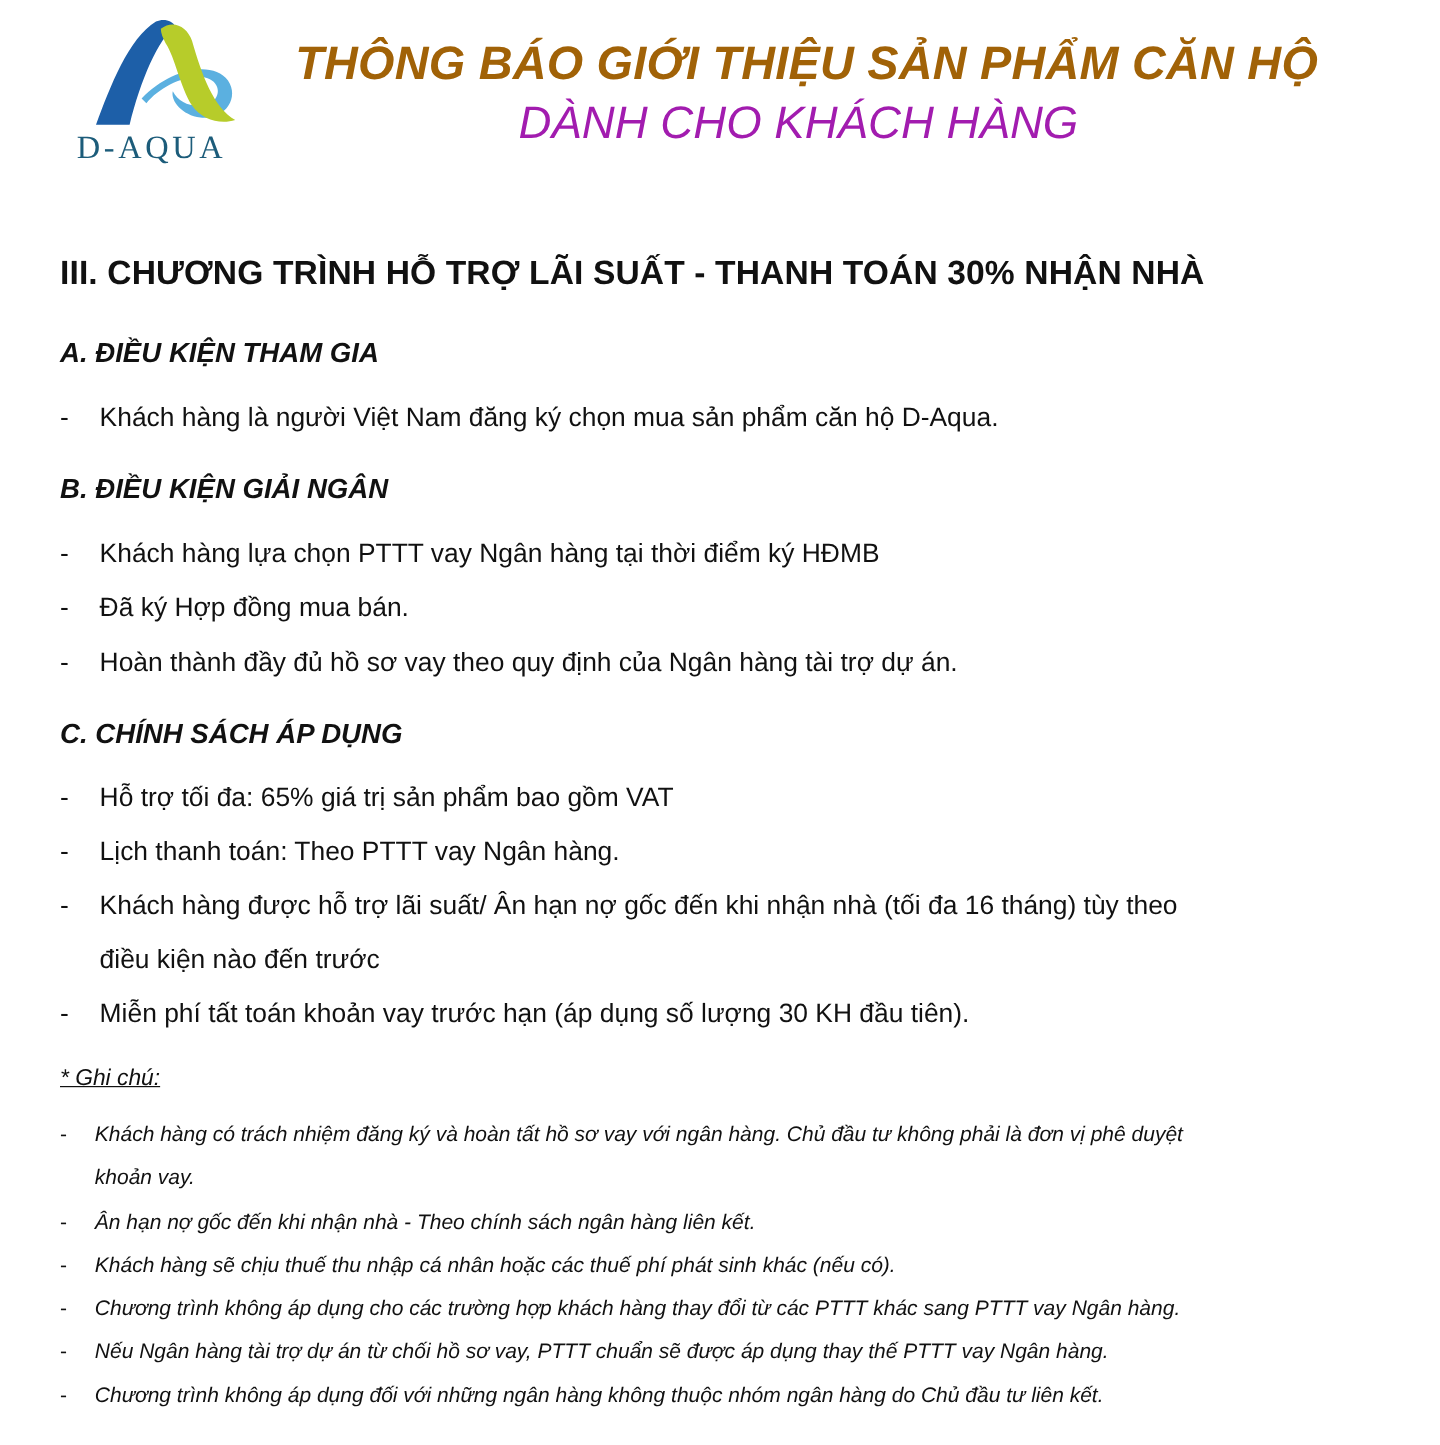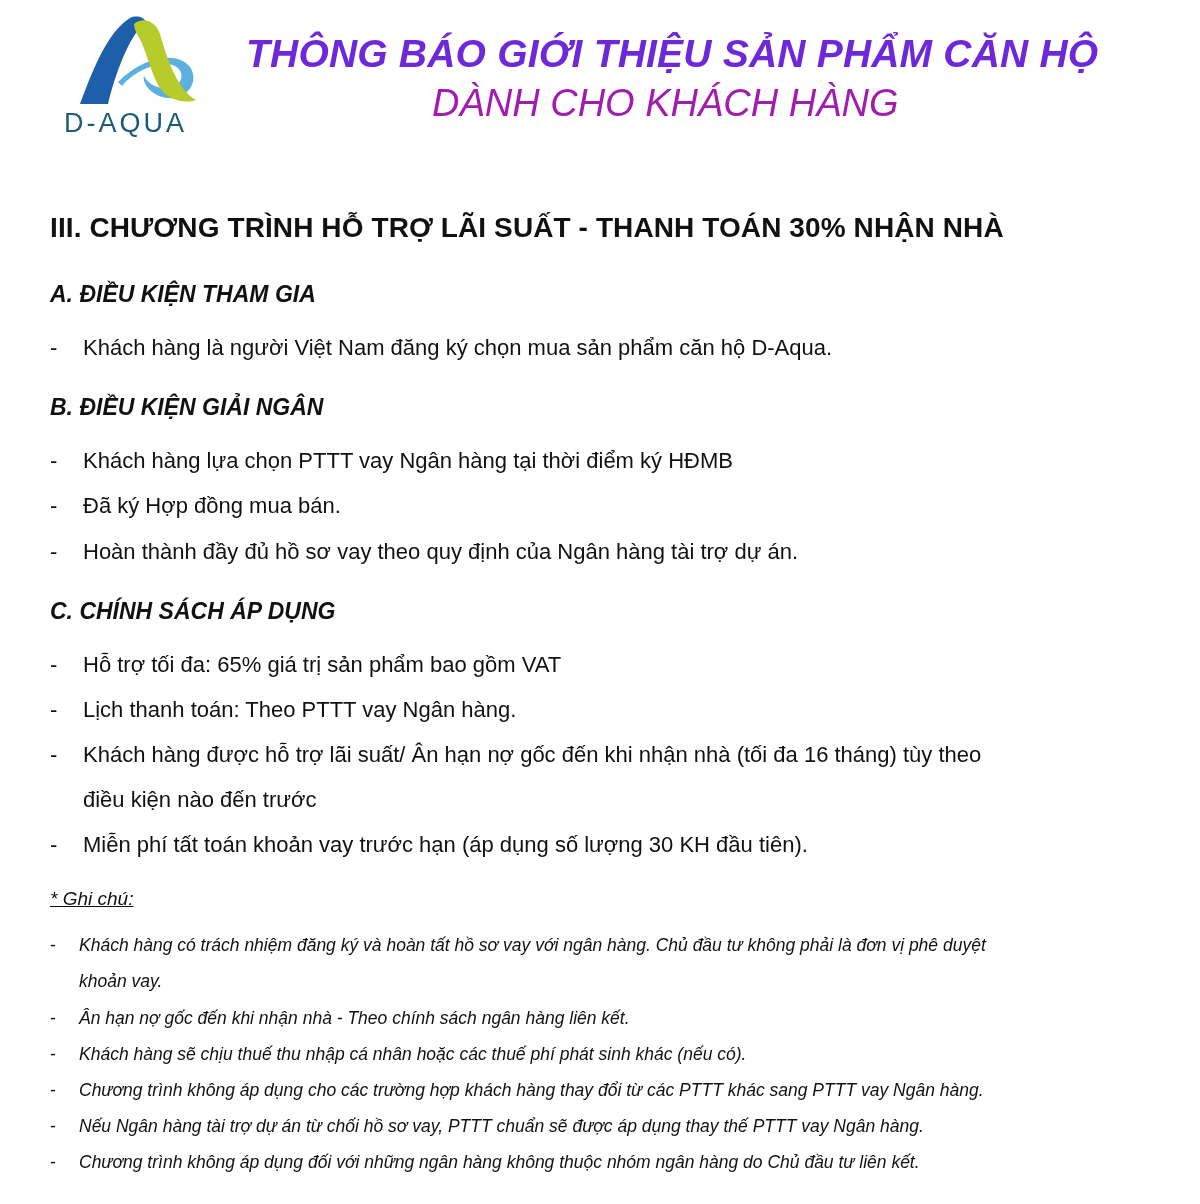--- a/index.html
+++ b/index.html
@@ -2,23 +2,23 @@
 <html><head>
   <meta charset="utf-8">
   <style>
     * { margin: 0; padding: 0; box-sizing: border-box; }
     html, body { width: 1200px; height: 1204px; background: #ffffff; overflow: hidden; }
     body { position: relative; font-family: "Liberation Sans", sans-serif; color: #111111; }
 
     .header { position: absolute; left: 0; top: 0; width: 1200px; height: 150px; }
     .logo { position: absolute; left: 60px; top: 12px; width: 155px; height: 120px; }
     .logo svg { position: absolute; left: 12px; top: 0; width: 130px; height: 95px; }
-    .logo-text { position: absolute; left: 4px; top: 96px; font-size: 27px; letter-spacing: 3px; color: #1c5c7a; font-family: Liberation Sans, sans-serif; }
+    .logo-text { position: absolute; left: 4px; top: 96px; font-size: 27px; letter-spacing: 3px; color: #1c5c7a; font-family: Liberation Serif, serif; }
 
-    .title-1 { position: absolute; left: 246px; top: 32px; font-size: 39px; font-weight: bold; font-style: italic; color: #6d28d9; white-space: nowrap; letter-spacing: 0.2px; }
+    .title-1 { position: absolute; left: 246px; top: 32px; font-size: 39px; font-weight: bold; font-style: italic; color: #a16207; white-space: nowrap; letter-spacing: 0.2px; }
     .title-2 { position: absolute; left: 432px; top: 82px; font-size: 38px; font-style: italic; color: #a21caf; white-space: nowrap; }
 
     .content { position: absolute; left: 0; top: 0; width: 1200px; }
     .sec-title { position: absolute; left: 50px; top: 212px; font-size: 28px; font-weight: bold; white-space: nowrap; letter-spacing: 0.1px; }
     .sub-title { position: absolute; left: 50px; font-size: 23px; font-weight: bold; font-style: italic; white-space: nowrap; }
 
     .bullet { position: absolute; left: 50px; font-size: 22px; white-space: nowrap; color: #111; }
     .bullet .dash { position: absolute; left: 0; top: 0; }
     .bullet .text { position: absolute; left: 33px; top: 0; }
 

